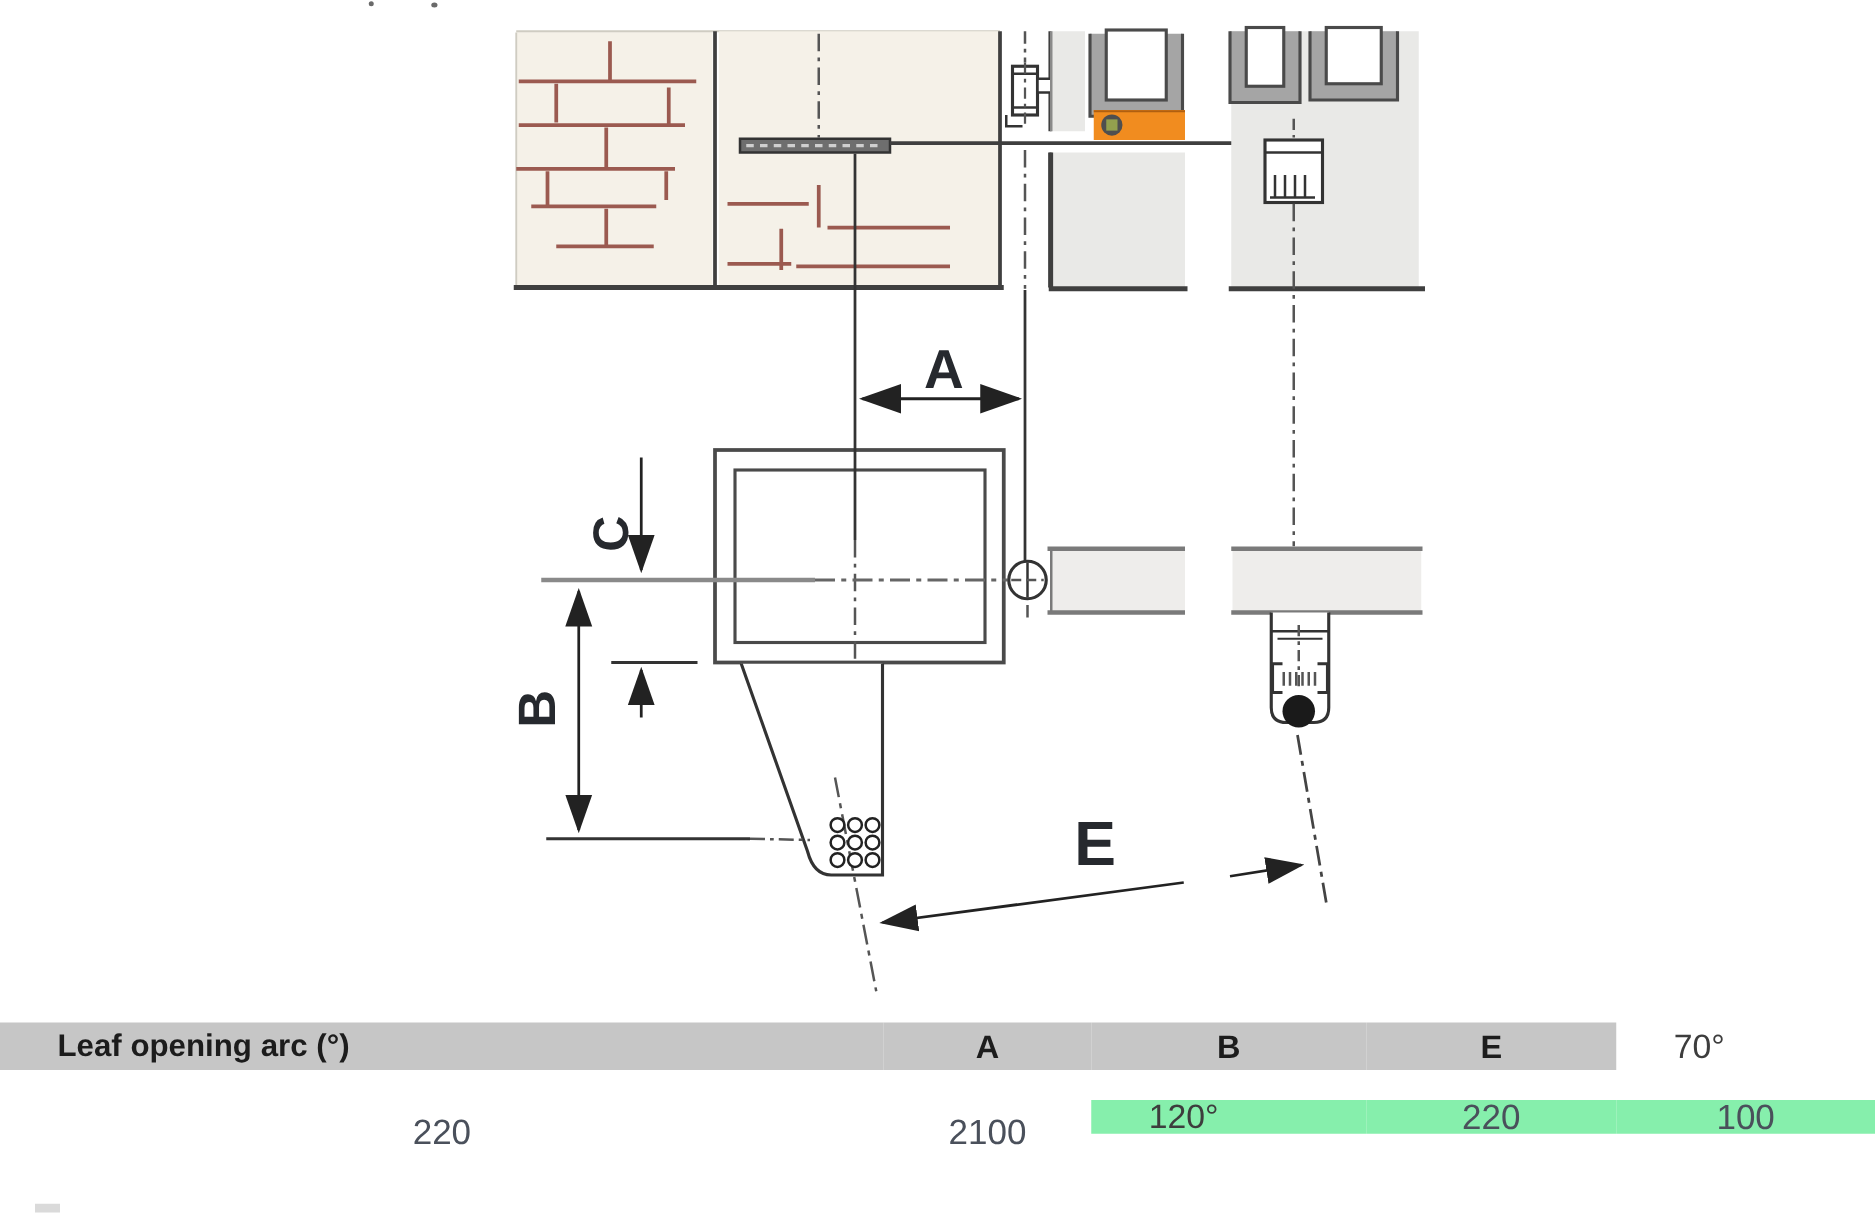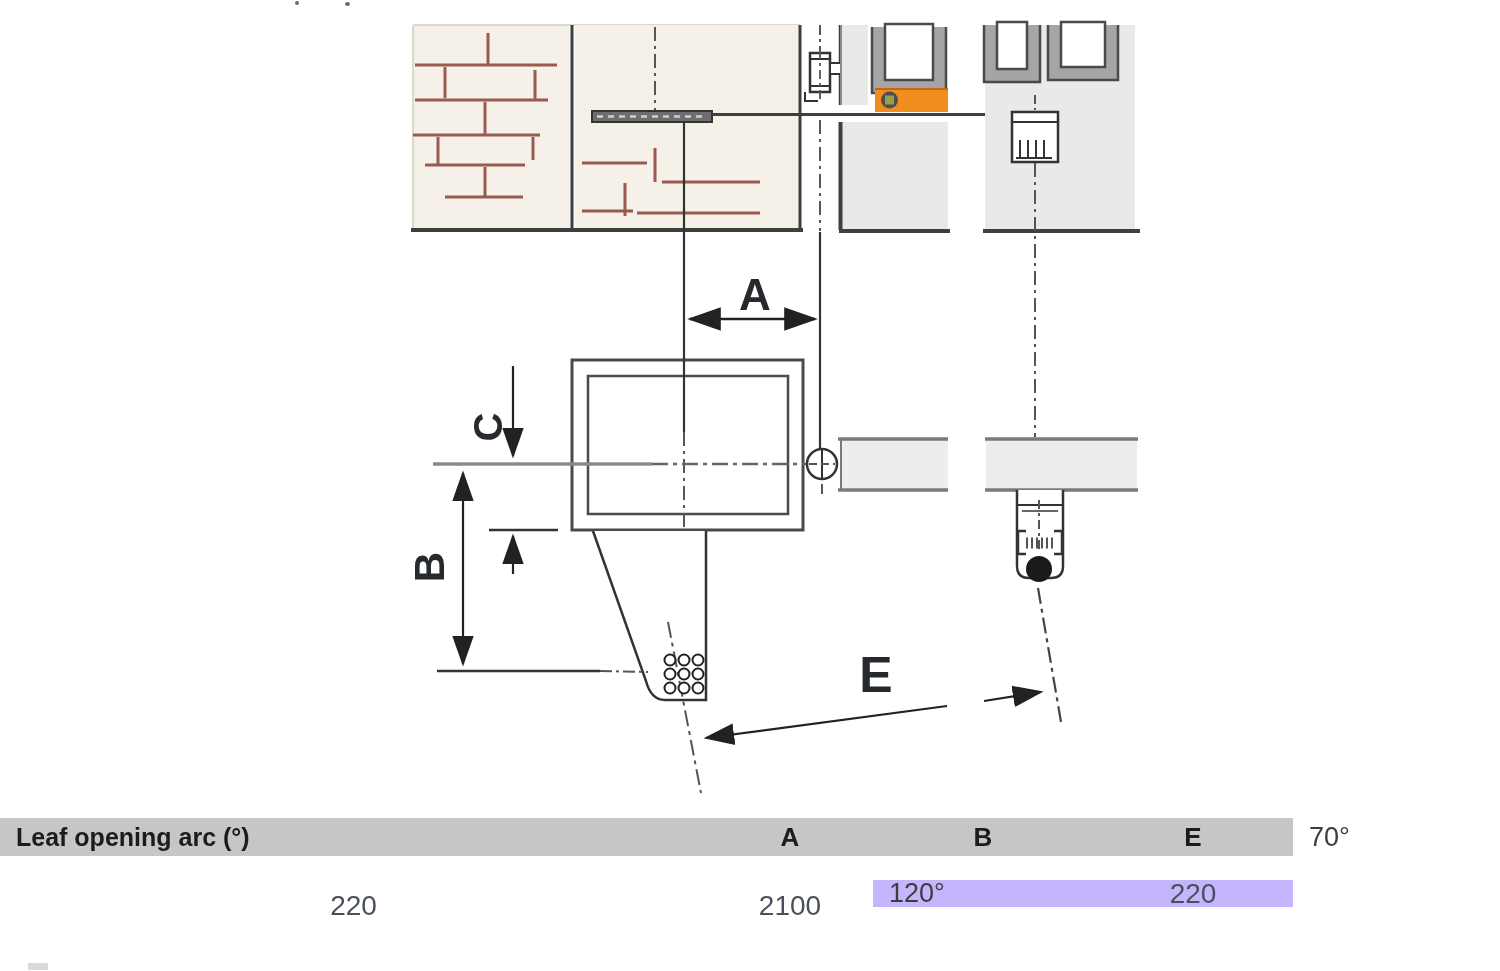--- a/index.html
+++ b/index.html
@@ -7,24 +7,24 @@
          font-family:"Liberation Sans",sans-serif;}
   svg text{font-family:"Liberation Sans",sans-serif;font-weight:bold;fill:#26292e;}
 
   
   .dim-table{position:absolute;left:0;top:818px;width:1500px;
     display:grid;
     grid-template-columns:707px 166px 220px 200px 207px;
     grid-template-rows:38px 51px 49px;}
   .cell{display:flex;align-items:center;justify-content:center;
         font-size:28px;color:#4a505b;}
-  .cell.arc{justify-content:flex-start;padding-left:16px;font-size:27px;color:#3d3d3d;}
+  .cell.arc{justify-content:flex-start;padding-left:46px;font-size:27px;color:#3d3d3d;}
   .cell.th{background:#c6c6c6;color:#1c1c1c;font-weight:bold;font-size:26px;}
   .cell.th.arc{font-size:25px;color:#1c1c1c;}
-  .cell.g{background:#c4b5fd;margin-top:24px;}
+  .cell.g{background:#86efac;margin-top:24px;}
   .cell.merge{grid-row:2 / 4;background:#ffffff;}
 
   
   .speck{position:absolute;border-radius:50%;background:#6a6a6a;}
   .remnant{position:absolute;background:#c2c2c2;opacity:.6;}
 </style>
 </head>
 <body>
 
 <div id="stage">
@@ -235,15 +235,16 @@
     <div class="cell th">A</div>
     <div class="cell th">B</div>
     <div class="cell th">E</div>
 
     <div class="cell arc">70°</div>
     <div class="cell merge">220</div>
     <div class="cell merge">2100</div>
 
     <div class="cell arc g">120°</div>
     <div class="cell g">220</div>
+    <div class="cell g">100</div>
   </div>
 
 </div>
 
 </body></html>

